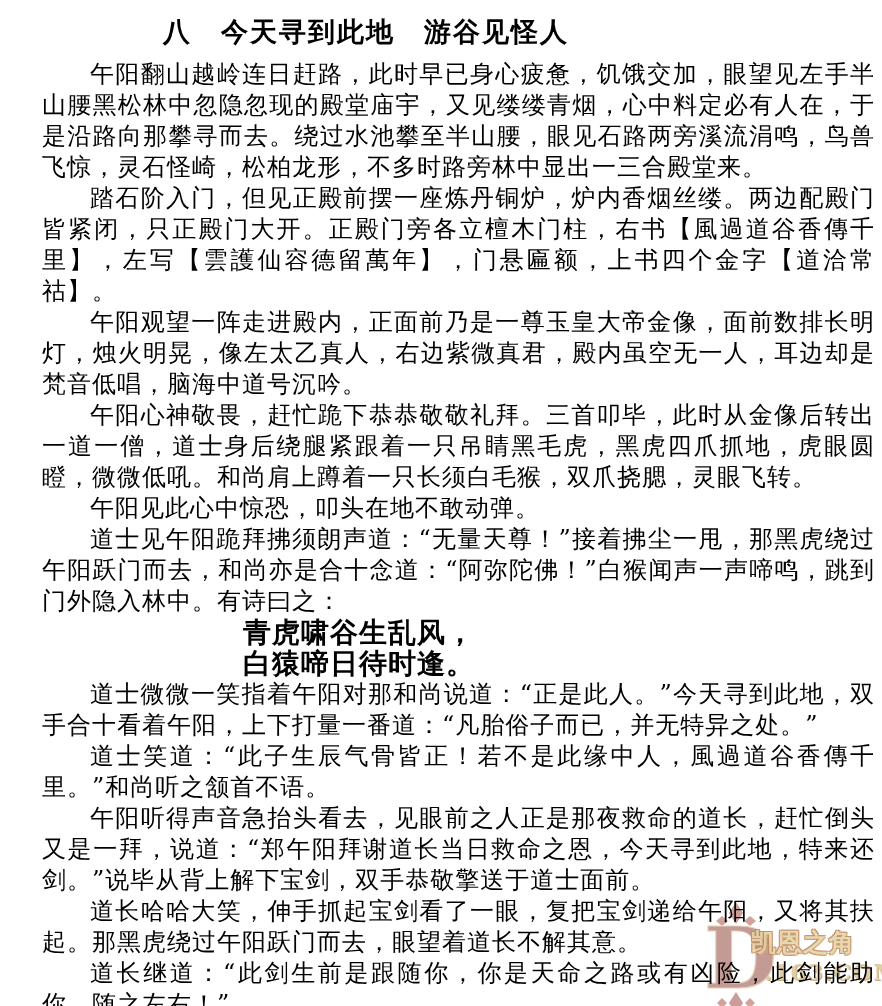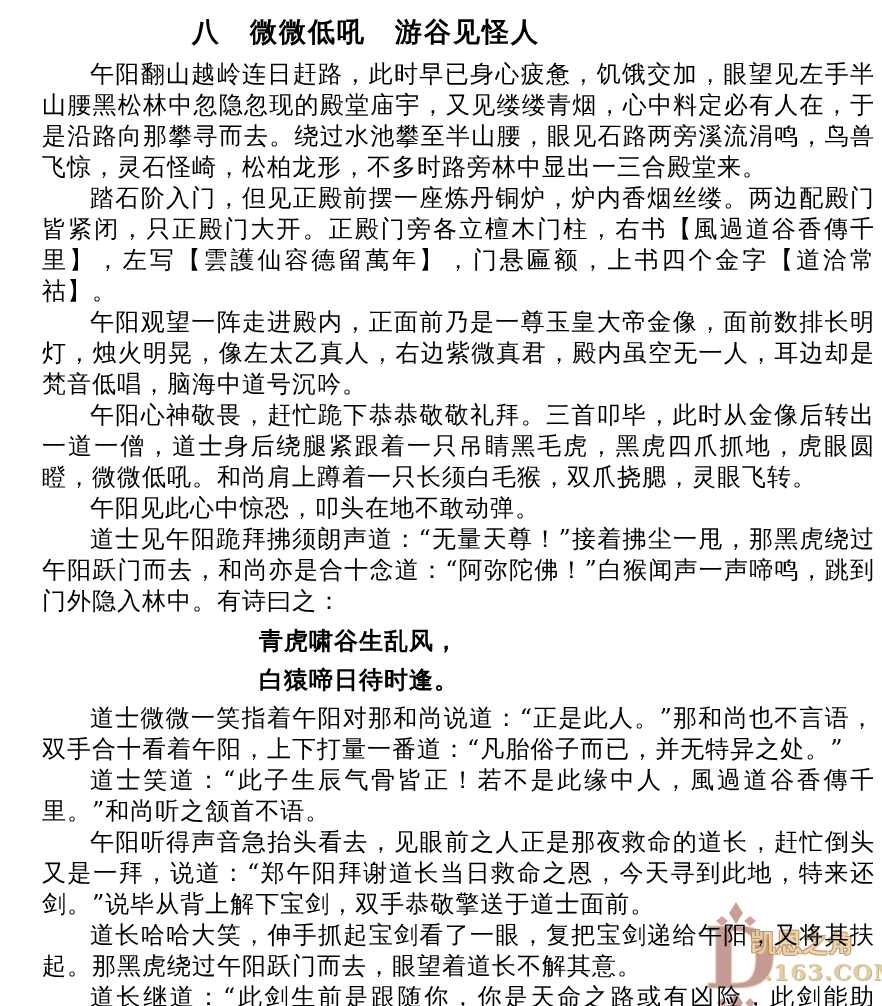--- a/index.html
+++ b/index.html
@@ -23,21 +23,21 @@
   .body-text p {
     margin: 0; font-size: 24px; line-height: 31px;
     text-align: justify; text-justify: inter-ideograph;
     text-indent: 2em; letter-spacing: 1px;
   }
   .poem {
     position: relative; z-index: 1;
     width: 704px; text-align: center;
   }
   .poem p {
-    margin: 8px; font-size: 24px; line-height: 31px;
+    margin: 0; font-size: 28px; line-height: 31px;
     font-weight: 700; letter-spacing: 1px;
   }
   .watermark {
     position: absolute; right: 0; bottom: -6px;
     width: 194px; height: 110px; z-index: 0;
     pointer-events: none;
   }
   .watermark .d-logo { position: absolute; left: 0; top: 0; }
   .watermark .site-name {
     position: absolute; left: 63px; top: 24px;
@@ -53,38 +53,38 @@
     color: #ddc99d; opacity: 0.9;
     text-shadow: 1px 1px 0 #c3a878;
     white-space: nowrap;
   }
 </style>
 </head>
 <body>
 
 <div class="page">
 
-  <h1 class="chapter-title">八　微微低吼　游谷见怪人</h1>
+  <h1 class="chapter-title">八　今天寻到此地　游谷见怪人</h1>
 
   <div class="body-text" id="before-poem">
       <p>午阳翻山越岭连日赶路，此时早已身心疲惫，饥饿交加，眼望见左手半山腰黑松林中忽隐忽现的殿堂庙宇，又见缕缕青烟，心中料定必有人在，于是沿路向那攀寻而去。绕过水池攀至半山腰，眼见石路两旁溪流涓鸣，鸟兽飞惊，灵石怪崎，松柏龙形，不多时路旁林中显出一三合殿堂来。</p>
       <p>踏石阶入门，但见正殿前摆一座炼丹铜炉，炉内香烟丝缕。两边配殿门皆紧闭，只正殿门大开。正殿门旁各立檀木门柱，右书【風過道谷香傳千里】，左写【雲護仙容德留萬年】，门悬匾额，上书四个金字【道洽常祜】。</p>
       <p>午阳观望一阵走进殿内，正面前乃是一尊玉皇大帝金像，面前数排长明灯，烛火明晃，像左太乙真人，右边紫微真君，殿内虽空无一人，耳边却是梵音低唱，脑海中道号沉吟。</p>
       <p>午阳心神敬畏，赶忙跪下恭恭敬敬礼拜。三首叩毕，此时从金像后转出一道一僧，道士身后绕腿紧跟着一只吊睛黑毛虎，黑虎四爪抓地，虎眼圆瞪，微微低吼。和尚肩上蹲着一只长须白毛猴，双爪挠腮，灵眼飞转。</p>
       <p>午阳见此心中惊恐，叩头在地不敢动弹。</p>
       <p>道士见午阳跪拜拂须朗声道：“无量天尊！”接着拂尘一甩，那黑虎绕过午阳跃门而去，和尚亦是合十念道：“阿弥陀佛！”白猴闻声一声啼鸣，跳到门外隐入林中。有诗曰之：</p>
     </div>
 
   <div class="poem" id="poem-block">
       <p>青虎啸谷生乱风，</p>
       <p>白猿啼日待时逢。</p>
     </div>
 
   <div class="body-text" id="after-poem">
-      <p>道士微微一笑指着午阳对那和尚说道：“正是此人。”那和尚也不言语，双手合十看着午阳，上下打量一番道：“凡胎俗子而已，并无特异之处。”</p>
+      <p>道士微微一笑指着午阳对那和尚说道：“正是此人。”今天寻到此地，双手合十看着午阳，上下打量一番道：“凡胎俗子而已，并无特异之处。”</p>
       <p>道士笑道：“此子生辰气骨皆正！若不是此缘中人，風過道谷香傳千里。”和尚听之颔首不语。</p>
       <p>午阳听得声音急抬头看去，见眼前之人正是那夜救命的道长，赶忙倒头又是一拜，说道：“郑午阳拜谢道长当日救命之恩，今天寻到此地，特来还剑。”说毕从背上解下宝剑，双手恭敬擎送于道士面前。</p>
       <p>道长哈哈大笑，伸手抓起宝剑看了一眼，复把宝剑递给午阳，又将其扶起。那黑虎绕过午阳跃门而去，眼望着道长不解其意。</p>
       <p>道长继道：“此剑生前是跟随你，你是天命之路或有凶险，此剑能助你，随之左右！”</p>
     </div>
 
   <div class="watermark">
     <svg class="d-logo" width="96" height="112" viewBox="0 0 96 112">
       <g opacity="0.45">
         <path d="M48 0 l7 11 -7 11 -7 -11 z" fill="#8a2a1c"></path>

